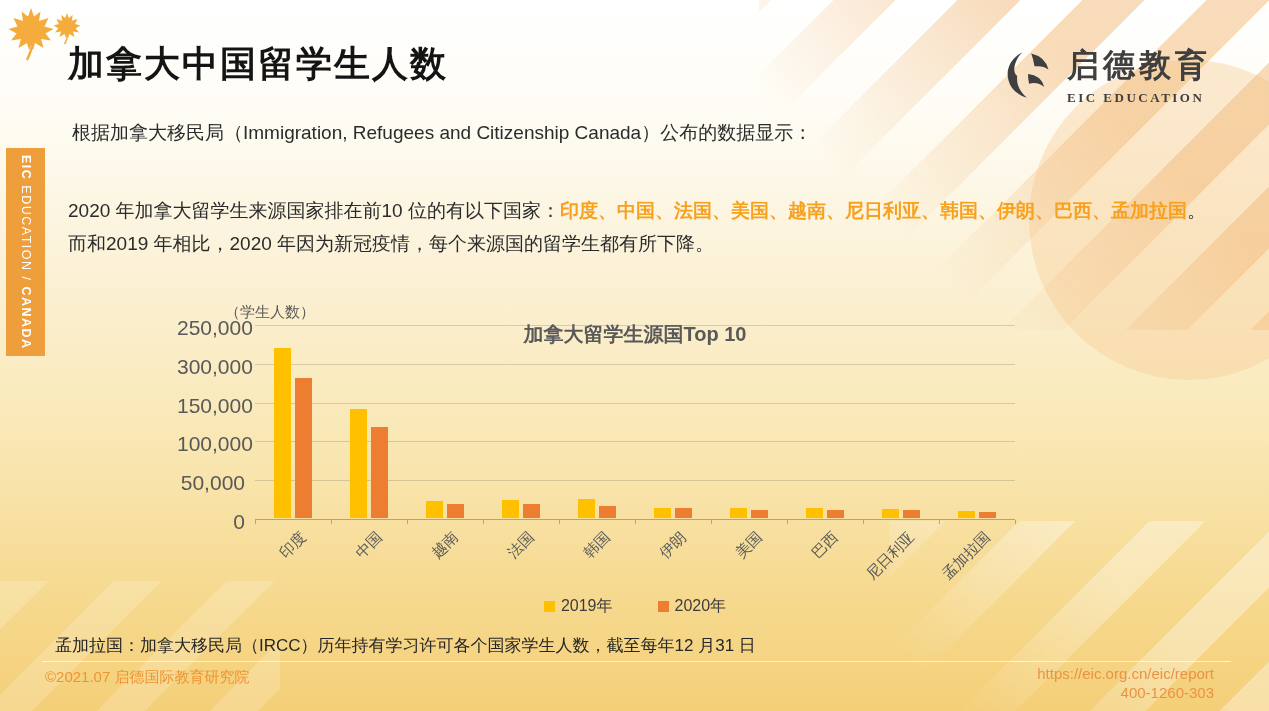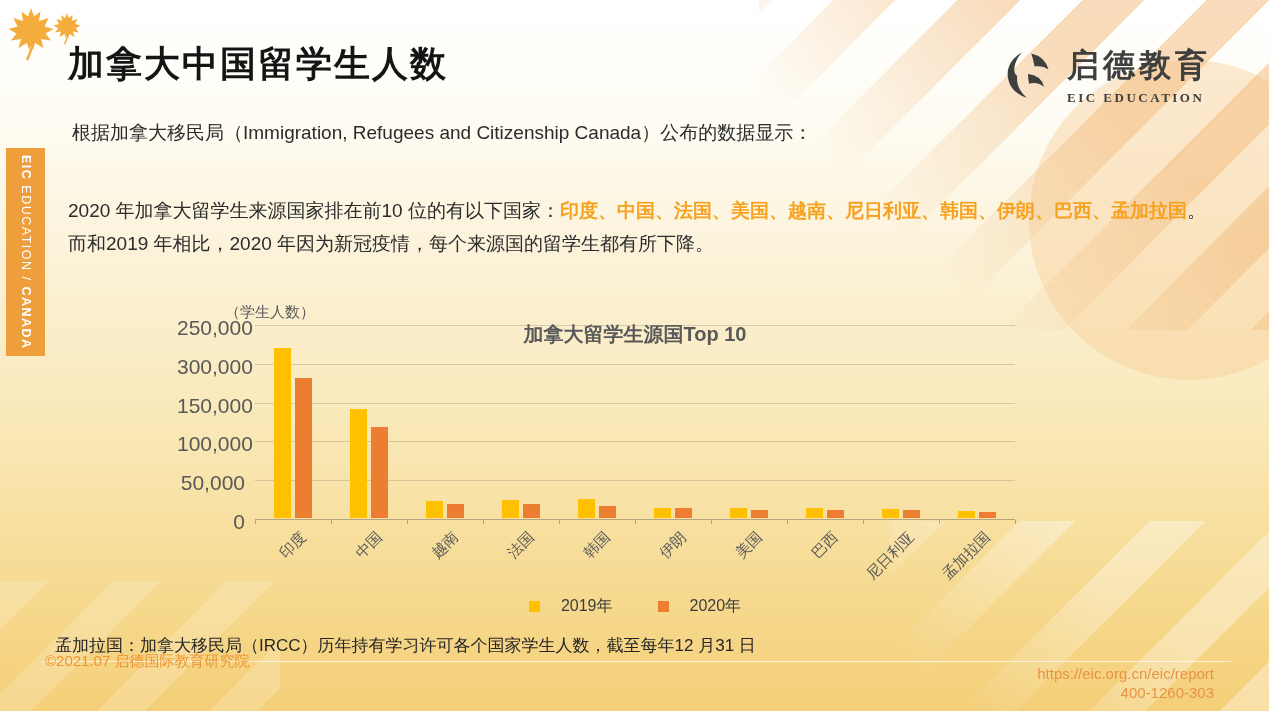--- a/index.html
+++ b/index.html
@@ -46,26 +46,26 @@
   .axistick{position:absolute;top:195px;width:1px;height:4px;background:rgba(125,115,95,0.55);}
   .ytick{position:absolute;left:-78px;width:68px;text-align:right;font-size:21px;color:#595959;}
   .bars-row{position:absolute;left:0;bottom:1px;width:100%;height:100%;display:flex;align-items:flex-end;}
   .bargroup{flex:1;display:flex;justify-content:center;align-items:flex-end;gap:4px;}
   .bar{width:17px;}
   .xlabels{position:absolute;left:55px;top:236px;width:760px;height:75px;}
   .xlabel{position:absolute;top:9px;white-space:nowrap;font-size:15px;color:#595959;
     font-family:"Liberation Serif","DejaVu Serif",serif;
     transform:translateX(-100%) rotate(-45deg);transform-origin:100% 0;}
   .legend{position:absolute;left:55px;top:313px;width:760px;display:flex;justify-content:center;gap:45px;}
-  .legend-item{display:flex;align-items:center;gap:21px;font-size:16px;color:#3d3d3d;}
+  .legend-item{display:flex;align-items:center;gap:6px;font-size:16px;color:#3d3d3d;}
   .swatch{width:11px;height:11px;display:inline-block;}
   
   .source-note{position:absolute;left:55px;top:634px;z-index:2;font-size:17px;color:#262626;}
   .divider{position:absolute;left:42px;right:38px;top:661px;height:1px;background:rgba(255,255,255,0.7);z-index:2;}
-  .copyright{position:absolute;left:45px;top:652px;z-index:2;font-size:15px;color:#EF9432;}
+  .copyright{position:absolute;left:45px;top:668px;z-index:2;font-size:15px;color:#EF9432;}
   .footer-right{position:absolute;right:55px;top:664px;z-index:2;text-align:right;font-size:15px;line-height:19px;color:#E99345;}
 </style>
 </head>
 <body>
 
 <div class="slide">
 
   <div class="decor blob-right"></div>
   <div class="decor stripes-tr"></div>
   <div class="decor stripes-br"></div>

